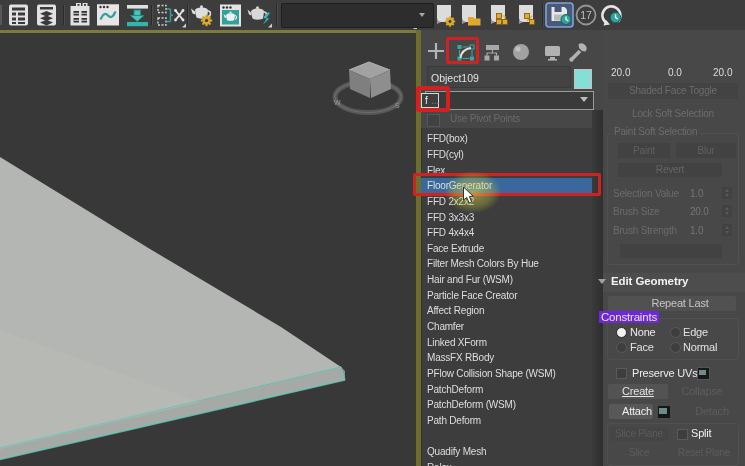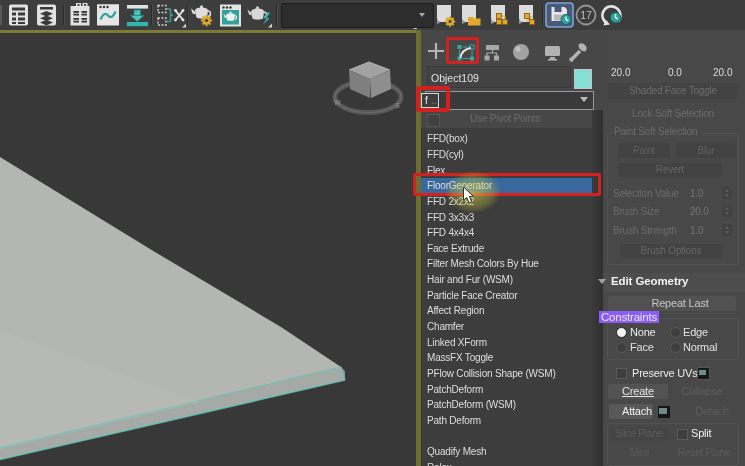--- a/index.html
+++ b/index.html
@@ -231,39 +231,39 @@
   <div class="abs" style="left:431px;top:71.5px;font-size:10.5px;color:#e2e2e2;">Object109</div>
   <div class="abs" style="left:574px;top:68.5px;width:16px;height:18px;background:#84dfd6;border:1.5px solid #c4c4c4;"></div>
 
   <div class="abs" style="left:425px;top:91px;width:167px;height:17px;background:#3a3a3a;border:1.5px solid #9a9a9a;"></div>
   <div class="abs" style="left:580px;top:97px;width:0;height:0;border-left:4px solid transparent;border-right:4px solid transparent;border-top:5px solid #bbbbbb;"></div>
   <div class="abs" style="left:420.5px;top:92.5px;width:16px;height:13.5px;background:#3e3e3e;border:1.2px solid #d8d8d8;"></div>
   <div class="abs" style="left:425px;top:95px;font-size:10px;color:#f0f0f0;">f</div>
   <div class="abs" style="left:431px;top:95px;font-size:10px;color:#808080;">...</div>
 
   <div class="abs" style="left:427px;top:114px;width:11px;height:11px;background:#414141;border:1px solid #565656;"></div>
-  <div class="abs" style="left:470px;top:113px;font-size:10px;letter-spacing:-0.2px;color:#6a6a6a;">Use Pivot Points</div>
+  <div class="abs" style="left:450px;top:113px;font-size:10px;letter-spacing:-0.2px;color:#6a6a6a;">Use Pivot Points</div>
 
   <div class="abs" id="list" style="left:421px;top:127.5px;width:171px;height:338.5px;background:#3d3d3d;border-left:1px solid #333;"></div>
   <div class="abs" style="left:421px;top:178.1px;width:171px;height:15.7px;background:#3a689c;"></div>
   <div class="abs" style="left:427px;top:131.2px;height:15.7px;line-height:15.7px;font-size:10px;letter-spacing:-0.2px;color:#dedede;">FFD(box)</div>
   <div class="abs" style="left:427px;top:146.9px;height:15.7px;line-height:15.7px;font-size:10px;letter-spacing:-0.2px;color:#dedede;">FFD(cyl)</div>
   <div class="abs" style="left:427px;top:162.5px;height:15.7px;line-height:15.7px;font-size:10px;letter-spacing:-0.2px;color:#dedede;">Flex</div>
   <div class="abs" style="left:427px;top:178.1px;height:15.7px;line-height:15.7px;font-size:10px;letter-spacing:-0.2px;color:#dedede;">FloorGenerator</div>
   <div class="abs" style="left:427px;top:193.8px;height:15.7px;line-height:15.7px;font-size:10px;letter-spacing:-0.2px;color:#dedede;">FFD 2x2x2</div>
   <div class="abs" style="left:427px;top:209.5px;height:15.7px;line-height:15.7px;font-size:10px;letter-spacing:-0.2px;color:#dedede;">FFD 3x3x3</div>
   <div class="abs" style="left:427px;top:225.1px;height:15.7px;line-height:15.7px;font-size:10px;letter-spacing:-0.2px;color:#dedede;">FFD 4x4x4</div>
   <div class="abs" style="left:427px;top:240.8px;height:15.7px;line-height:15.7px;font-size:10px;letter-spacing:-0.2px;color:#dedede;">Face Extrude</div>
   <div class="abs" style="left:427px;top:256.4px;height:15.7px;line-height:15.7px;font-size:10px;letter-spacing:-0.2px;color:#dedede;">Filter Mesh Colors By Hue</div>
   <div class="abs" style="left:427px;top:272.1px;height:15.7px;line-height:15.7px;font-size:10px;letter-spacing:-0.2px;color:#dedede;">Hair and Fur  (WSM)</div>
   <div class="abs" style="left:427px;top:287.7px;height:15.7px;line-height:15.7px;font-size:10px;letter-spacing:-0.2px;color:#dedede;">Particle Face Creator</div>
   <div class="abs" style="left:427px;top:303.3px;height:15.7px;line-height:15.7px;font-size:10px;letter-spacing:-0.2px;color:#dedede;">Affect Region</div>
   <div class="abs" style="left:427px;top:319.0px;height:15.7px;line-height:15.7px;font-size:10px;letter-spacing:-0.2px;color:#dedede;">Chamfer</div>
   <div class="abs" style="left:427px;top:334.7px;height:15.7px;line-height:15.7px;font-size:10px;letter-spacing:-0.2px;color:#dedede;">Linked XForm</div>
-  <div class="abs" style="left:427px;top:350.3px;height:15.7px;line-height:15.7px;font-size:10px;letter-spacing:-0.2px;color:#dedede;">MassFX Toggle</div>
+  <div class="abs" style="left:427px;top:350.3px;height:15.7px;line-height:15.7px;font-size:10px;letter-spacing:-0.2px;color:#dedede;">MassFX RBody</div>
   <div class="abs" style="left:427px;top:365.9px;height:15.7px;line-height:15.7px;font-size:10px;letter-spacing:-0.2px;color:#dedede;">PFlow Collision Shape (WSM)</div>
   <div class="abs" style="left:427px;top:381.6px;height:15.7px;line-height:15.7px;font-size:10px;letter-spacing:-0.2px;color:#dedede;">PatchDeform</div>
   <div class="abs" style="left:427px;top:397.3px;height:15.7px;line-height:15.7px;font-size:10px;letter-spacing:-0.2px;color:#dedede;">PatchDeform (WSM)</div>
   <div class="abs" style="left:427px;top:412.9px;height:15.7px;line-height:15.7px;font-size:10px;letter-spacing:-0.2px;color:#dedede;">Path Deform</div>
   <div class="abs" style="left:427px;top:428.6px;height:15.7px;line-height:15.7px;font-size:10px;letter-spacing:-0.2px;color:#dedede;margin-top:41px;">PathDeform (WSM)</div>
   <div class="abs" style="left:427px;top:444.2px;height:15.7px;line-height:15.7px;font-size:10px;letter-spacing:-0.2px;color:#dedede;">Quadify Mesh</div>
   <div class="abs" style="left:427px;top:459.9px;height:15.7px;line-height:15.7px;font-size:10px;letter-spacing:-0.2px;color:#dedede;">Relax</div>
 
   <div class="abs" style="left:592px;top:110px;width:11px;height:356px;background:linear-gradient(to right,#3a3a3a,#2f2f2f);"></div>
 
@@ -293,29 +293,28 @@
   <div class="abs" style="left:690px;top:206px;font-size:10px;letter-spacing:-0.2px;color:#757575;">20.0</div>
   <div class="abs" style="left:722px;top:205px;width:10px;height:12px;background:#424242;"></div>
     <div class="abs" style="left:724.5px;top:207px;width:0;height:0;border-left:2.5px solid transparent;border-right:2.5px solid transparent;border-bottom:3px solid #5a5a5a;"></div>
     <div class="abs" style="left:724.5px;top:212px;width:0;height:0;border-left:2.5px solid transparent;border-right:2.5px solid transparent;border-top:3px solid #5a5a5a;"></div>
   <div class="abs" style="left:613px;top:225px;font-size:10px;letter-spacing:-0.2px;color:#6b6b6b;">Brush Strength</div>
   <div class="abs" style="left:690px;top:225px;font-size:10px;letter-spacing:-0.2px;color:#757575;">1.0</div>
   <div class="abs" style="left:722px;top:224px;width:10px;height:12px;background:#424242;"></div>
     <div class="abs" style="left:724.5px;top:226px;width:0;height:0;border-left:2.5px solid transparent;border-right:2.5px solid transparent;border-bottom:3px solid #5a5a5a;"></div>
     <div class="abs" style="left:724.5px;top:231px;width:0;height:0;border-left:2.5px solid transparent;border-right:2.5px solid transparent;border-top:3px solid #5a5a5a;"></div>
   <div class="abs" style="left:620px;top:244px;width:102px;height:14px;background:#424242;border-radius:2px;"></div>
-  <div class="abs" style="left:620px;top:244px;width:102px;height:14px;line-height:14px;text-align:center;font-size:10px;letter-spacing:-0.2px;color:#666666;">Brush Options</div>
 
   <div class="abs" style="left:603px;top:273px;width:142px;height:19px;background:rgba(255,255,255,0.03);"></div>
   <div class="abs" style="left:598px;top:279px;width:0;height:0;border-left:4.5px solid transparent;border-right:4.5px solid transparent;border-top:5.5px solid #a0a0a0;"></div>
   <div class="abs" style="left:611px;top:275px;font-size:11.5px;font-weight:bold;letter-spacing:-0.1px;color:#f2f2f2;">Edit Geometry</div>
   <div class="abs" style="left:608px;top:296px;width:128px;height:15px;background:#515151;border-radius:2px;"></div>
   <div class="abs" style="left:616px;top:296px;width:128px;height:15px;line-height:15px;text-align:center;font-size:11px;letter-spacing:-0.2px;color:#c6c6c6;">Repeat Last</div>
   <div class="abs" style="left:607px;top:318px;width:130px;height:40px;border:1px solid rgba(100,100,100,0.3);border-radius:3px;"></div>
-  <div class="abs" style="left:599px;top:311px;font-size:11.5px;letter-spacing:-0.2px;color:#e8e8e8;background:#8b5cf6;padding:0 2px;">Constraints</div>
+  <div class="abs" style="left:599px;top:311px;font-size:11.5px;letter-spacing:-0.2px;color:#e8e8e8;background:#6d28d9;padding:0 2px;">Constraints</div>
   <div class="abs" style="left:616px;top:327px;width:9px;height:9px;border-radius:50%;background:#f2f2f2;border:1px solid #232323;"></div>
   <div class="abs" style="left:630px;top:326px;font-size:11px;letter-spacing:-0.2px;color:#ececec;">None</div>
   <div class="abs" style="left:670px;top:327px;width:9px;height:9px;border-radius:50%;background:#3e3e3e;border:1px solid #5a5a5a;"></div>
   <div class="abs" style="left:683px;top:326px;font-size:11px;letter-spacing:-0.2px;color:#e2e2e2;">Edge</div>
   <div class="abs" style="left:616px;top:342px;width:9px;height:9px;border-radius:50%;background:#3e3e3e;border:1px solid #5a5a5a;"></div>
   <div class="abs" style="left:630px;top:341px;font-size:11px;letter-spacing:-0.2px;color:#e2e2e2;">Face</div>
   <div class="abs" style="left:670px;top:342px;width:9px;height:9px;border-radius:50%;background:#3e3e3e;border:1px solid #5a5a5a;"></div>
   <div class="abs" style="left:683px;top:341px;font-size:11px;letter-spacing:-0.2px;color:#e2e2e2;">Normal</div>
   <div class="abs" style="left:616px;top:368px;width:9px;height:9px;background:#3e3e3e;border:1px solid #5a5a5a;"></div>
   <div class="abs" style="left:632px;top:367px;font-size:11px;letter-spacing:-0.2px;color:#ececec;">Preserve UVs</div>

